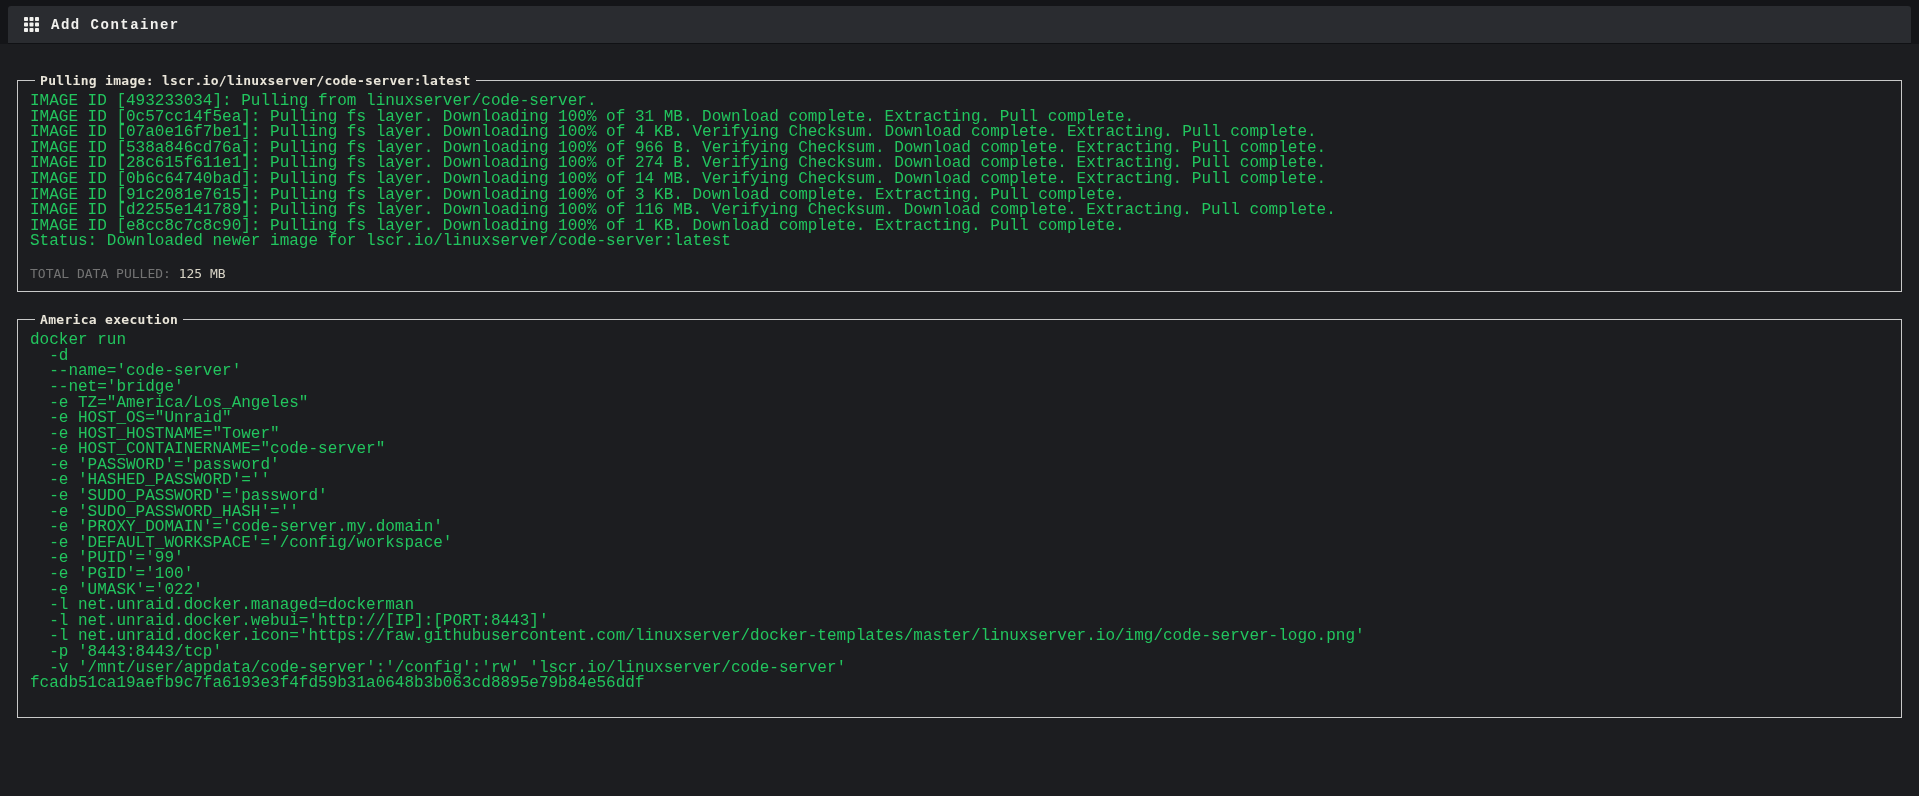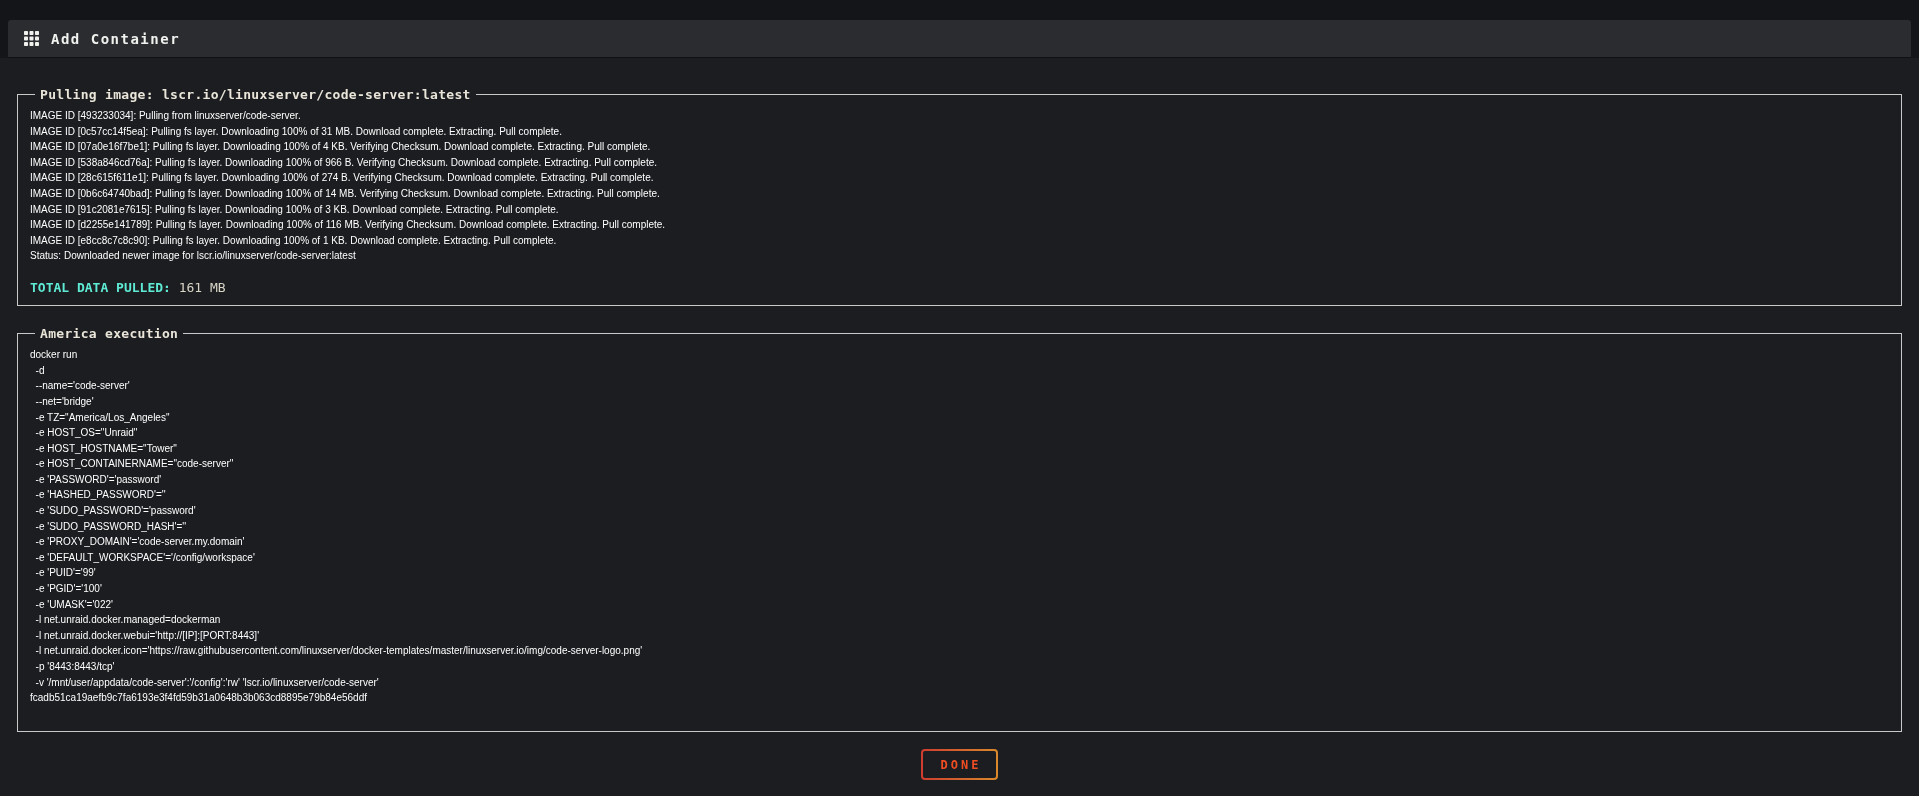--- a/index.html
+++ b/index.html
@@ -9,21 +9,22 @@
   body {
     width: 1919px;
     height: 796px;
     background: #1c1d20;
     overflow: hidden;
     font-family: "DejaVu Sans Mono", "Liberation Mono", monospace;
   }
   
   .titlebar-strip {
     background: #141518;
-    padding: 20px 8px 0 8px;
+    padding: 6px 8px 0 8px;
+    font-family: Liberation Mono, monospace;
   }
   .titlebar {
     background: #2a2c30;
     height: 37px;
     border-radius: 3px 3px 0 0;
     display: flex;
     align-items: center;
     padding: 0 16px;
     border-bottom: 1px solid #101114;
   }
@@ -60,39 +61,39 @@
   legend {
     font-size: 13px;
     font-weight: bold;
     color: #e9e5d9;
     padding: 0 5px;
     margin-left: 5px;
     letter-spacing: 0.3px;
   }
   .term {
     margin: 0;
-    font-family: Liberation Sans, sans-serif;
-    font-size: 10px;
+    font-family: Liberation Mono, monospace;
+    font-size: 16px;
     line-height: 15.6px;
-    color: #ffffff;
+    color: #22c55e;
     white-space: pre;
   }
   .term-spacer {
     height: 15.6px;
   }
   .term-line {
     font-size: 13px;
     line-height: 15.6px;
     color: #d8d4c6;
     white-space: pre;
   }
   .term-line .bold,
   .term-line.bold {
-    font-weight: bold;
-    color: #5eead4;
+    font-weight: normal;
+    color: #737373;
   }
   
   .footer {
     text-align: center;
     margin-top: 17px;
   }
   button.done-button {
     display: inline-block;
     font-family: "DejaVu Sans Mono", "Liberation Mono", monospace;
     font-size: 12px;
@@ -142,21 +143,21 @@
 IMAGE ID [0c57cc14f5ea]: Pulling fs layer. Downloading 100% of 31 MB. Download complete. Extracting. Pull complete.
 IMAGE ID [07a0e16f7be1]: Pulling fs layer. Downloading 100% of 4 KB. Verifying Checksum. Download complete. Extracting. Pull complete.
 IMAGE ID [538a846cd76a]: Pulling fs layer. Downloading 100% of 966 B. Verifying Checksum. Download complete. Extracting. Pull complete.
 IMAGE ID [28c615f611e1]: Pulling fs layer. Downloading 100% of 274 B. Verifying Checksum. Download complete. Extracting. Pull complete.
 IMAGE ID [0b6c64740bad]: Pulling fs layer. Downloading 100% of 14 MB. Verifying Checksum. Download complete. Extracting. Pull complete.
 IMAGE ID [91c2081e7615]: Pulling fs layer. Downloading 100% of 3 KB. Download complete. Extracting. Pull complete.
 IMAGE ID [d2255e141789]: Pulling fs layer. Downloading 100% of 116 MB. Verifying Checksum. Download complete. Extracting. Pull complete.
 IMAGE ID [e8cc8c7c8c90]: Pulling fs layer. Downloading 100% of 1 KB. Download complete. Extracting. Pull complete.
 Status: Downloaded newer image for lscr.io/linuxserver/code-server:latest</pre>
       <div class="term-spacer"></div>
-      <div class="term-line"><span class="bold">TOTAL DATA PULLED:</span> <span>161 MB</span></div>
+      <div class="term-line"><span class="bold">TOTAL DATA PULLED:</span> <span>125 MB</span></div>
     </fieldset>
 
     <fieldset class="panel cmd">
       <legend>America execution</legend>
       <pre class="term">docker run
   -d
   --name='code-server'
   --net='bridge'
   -e TZ="America/Los_Angeles"
   -e HOST_OS="Unraid"
@@ -173,18 +174,15 @@
   -e 'UMASK'='022'
   -l net.unraid.docker.managed=dockerman
   -l net.unraid.docker.webui='http://[IP]:[PORT:8443]'
   -l net.unraid.docker.icon='https://raw.githubusercontent.com/linuxserver/docker-templates/master/linuxserver.io/img/code-server-logo.png'
   -p '8443:8443/tcp'
   -v '/mnt/user/appdata/code-server':'/config':'rw' 'lscr.io/linuxserver/code-server'
 fcadb51ca19aefb9c7fa6193e3f4fd59b31a0648b3b063cd8895e79b84e56ddf</pre>
       <div class="term-spacer"></div>
     </fieldset>
 
-    <div class="footer">
-      <button class="done-button">DONE</button>
-    </div>
 
   </div>
 </div>
 
 </body></html>

